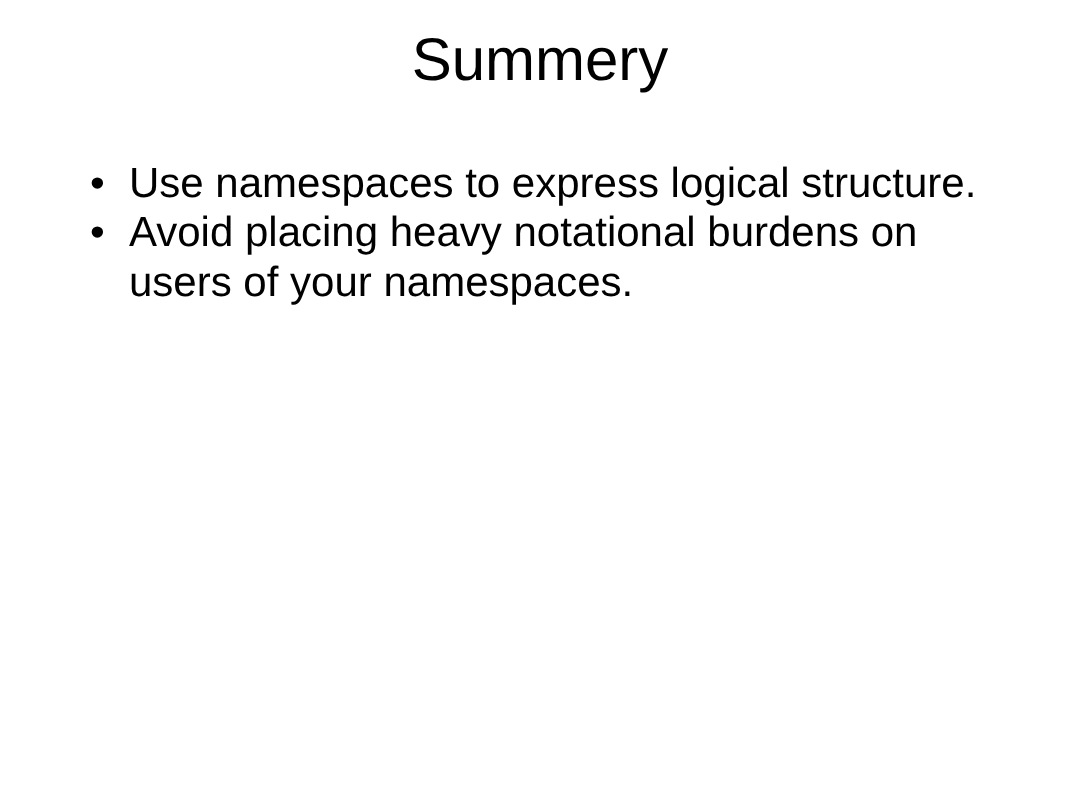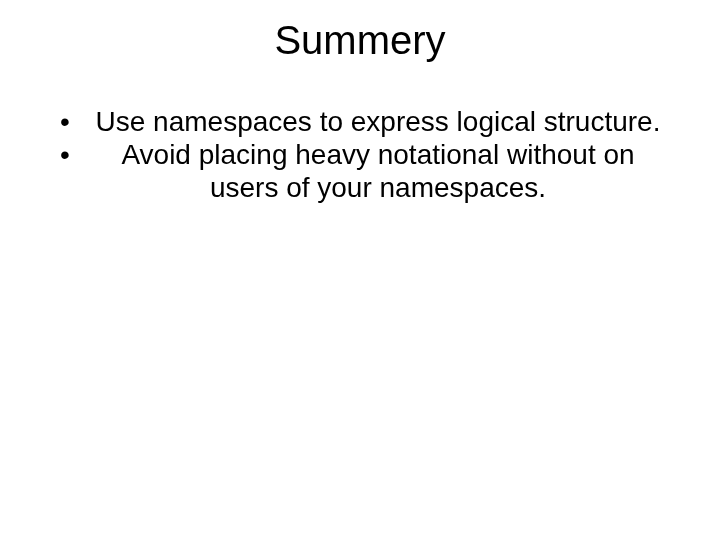--- a/index.html
+++ b/index.html
@@ -20,21 +20,20 @@
   .title {
     text-align: center;
     font-size: 40px;
     font-weight: 400;
     margin: 0 0 42px 0;
   }
   ul.bullets {
     list-style: none;
     padding: 0;
     margin: 0 0 0 6px;
-    text-align: center;
   }
   ul.bullets li {
     position: relative;
     font-size: 28px;
     line-height: 1.18;
     padding-left: 30px;
     margin: 0;
   }
   ul.bullets li::before {
     content: "•";
@@ -44,15 +43,15 @@
     font-size: 28px;
   }
 </style>
 </head>
 <body>
 
 <div class="slide">
   <h1 class="title">Summery</h1>
   <ul class="bullets">
     <li>Use namespaces to express logical structure.</li>
-    <li>Avoid placing heavy notational without on users of your namespaces.</li>
+    <li>Avoid placing heavy notational burdens on users of your namespaces.</li>
   </ul>
 </div>
 
 </body></html>

